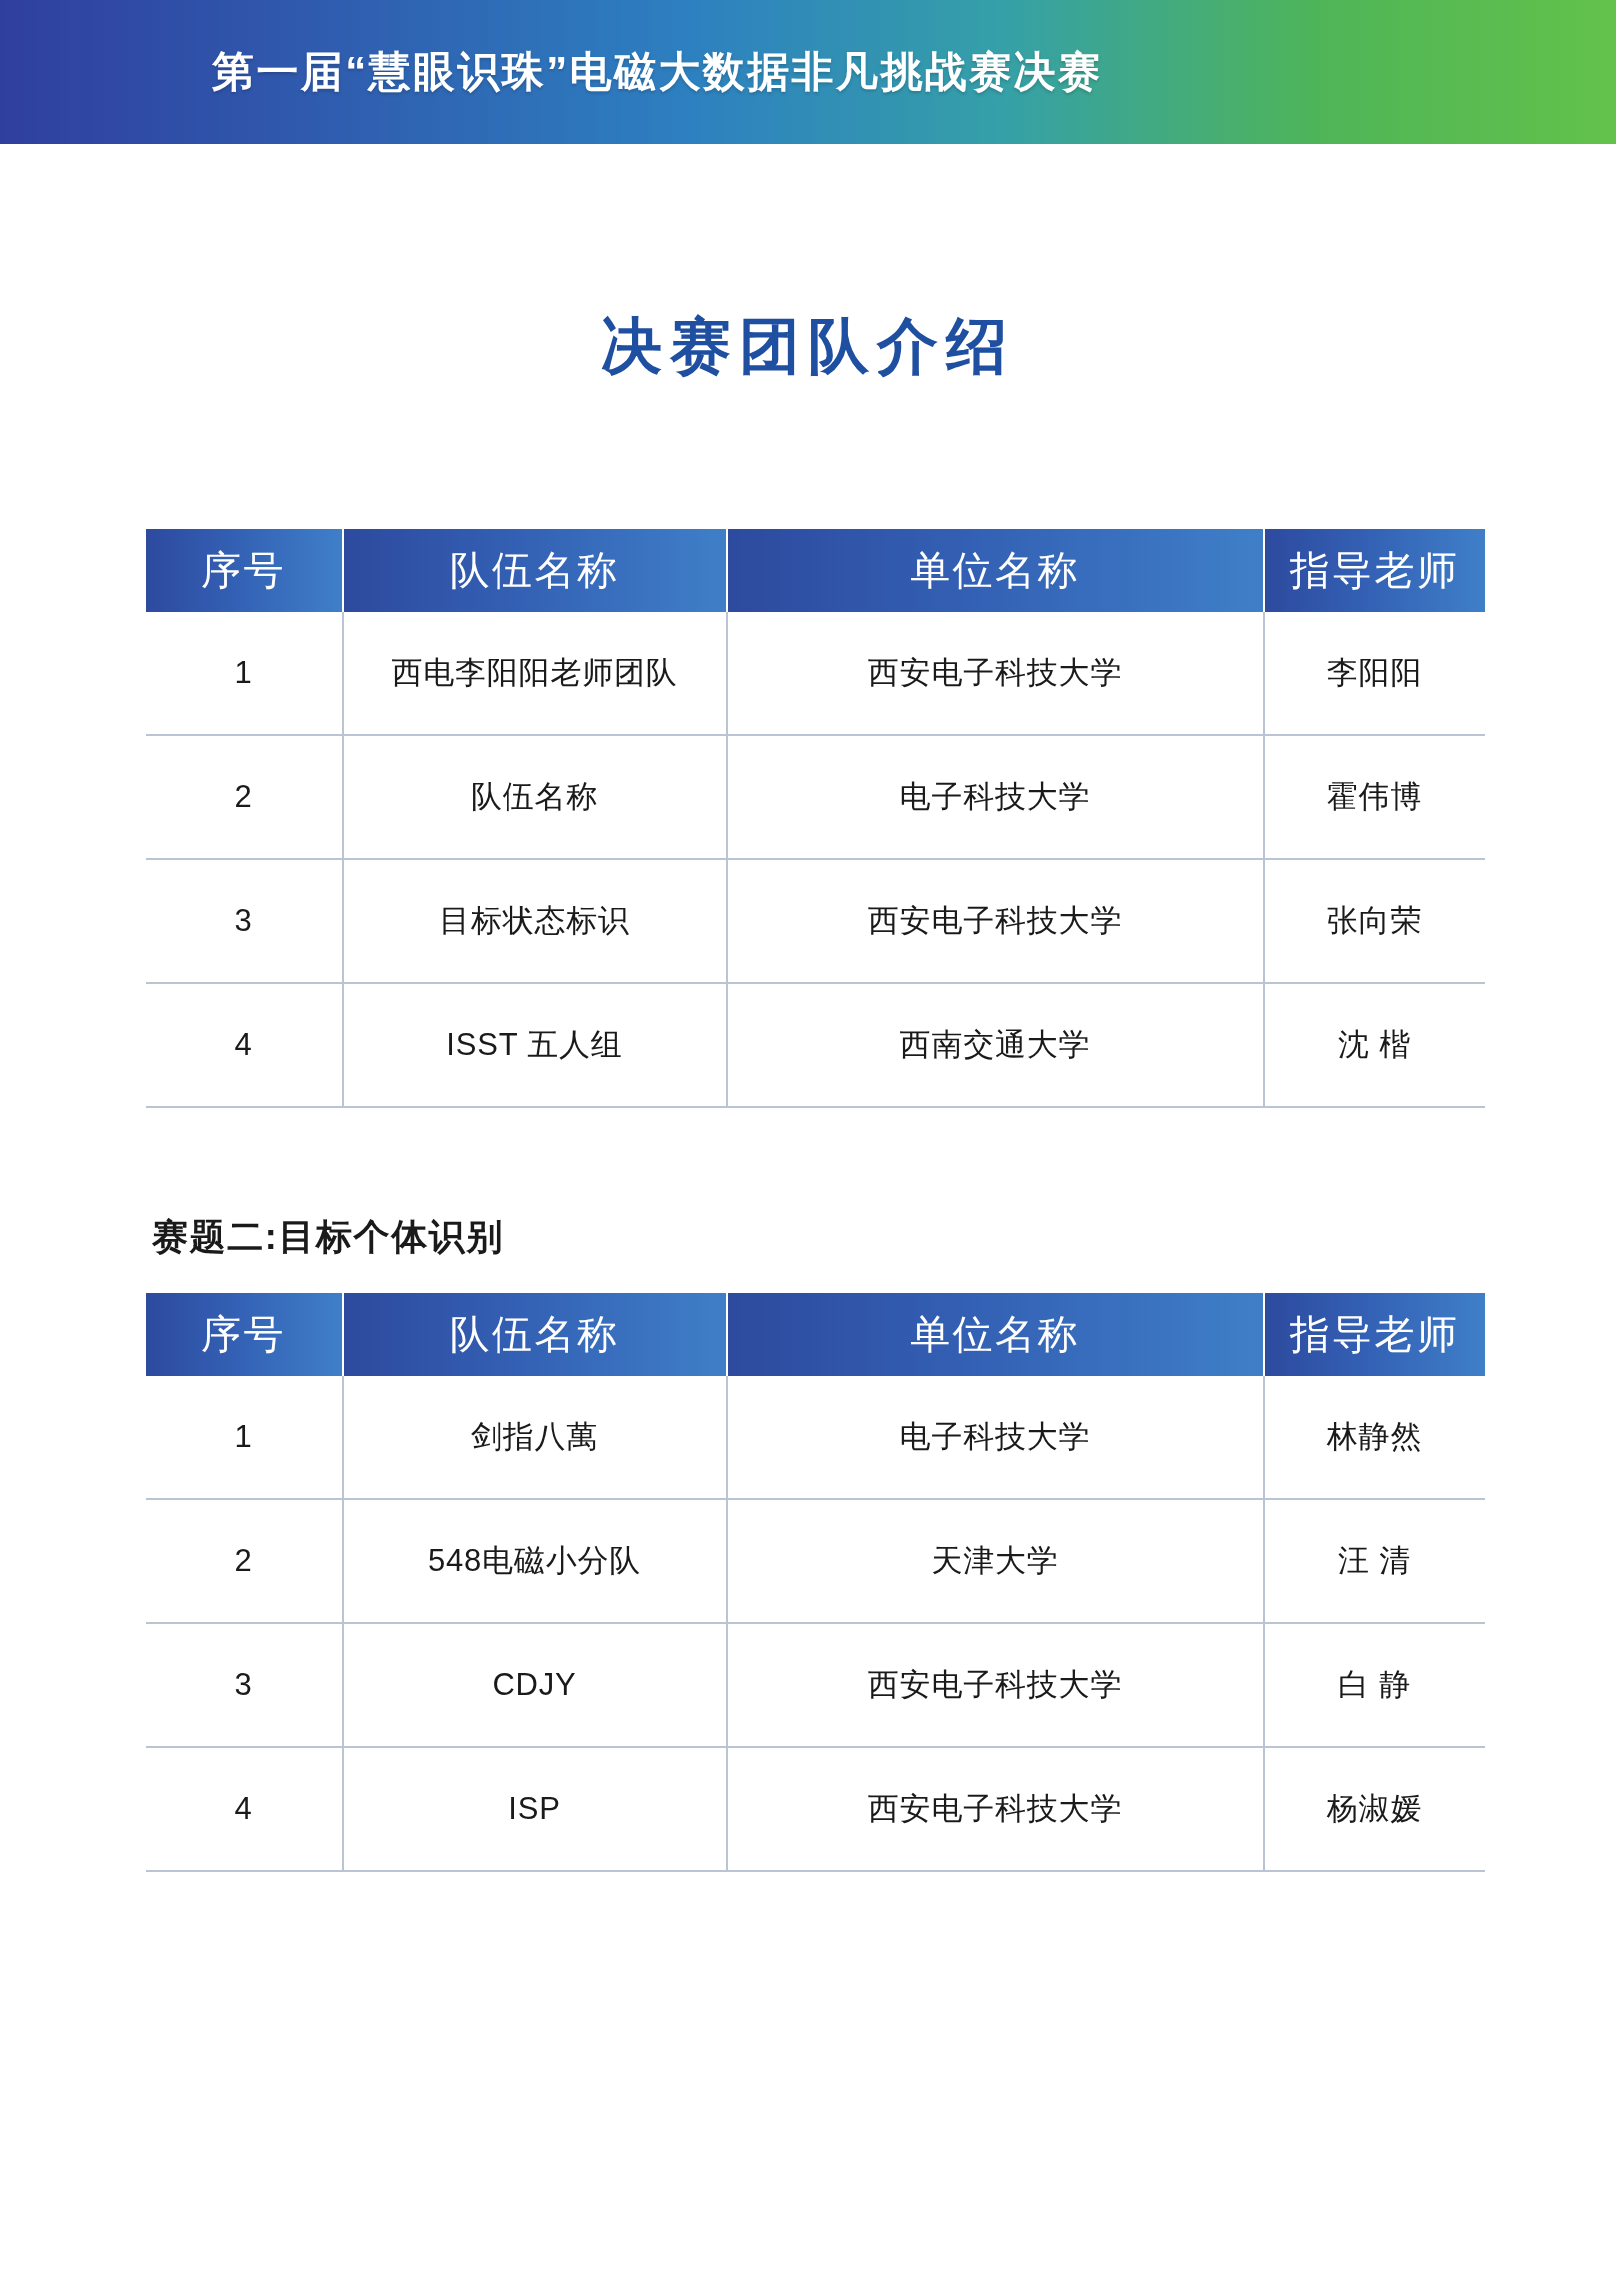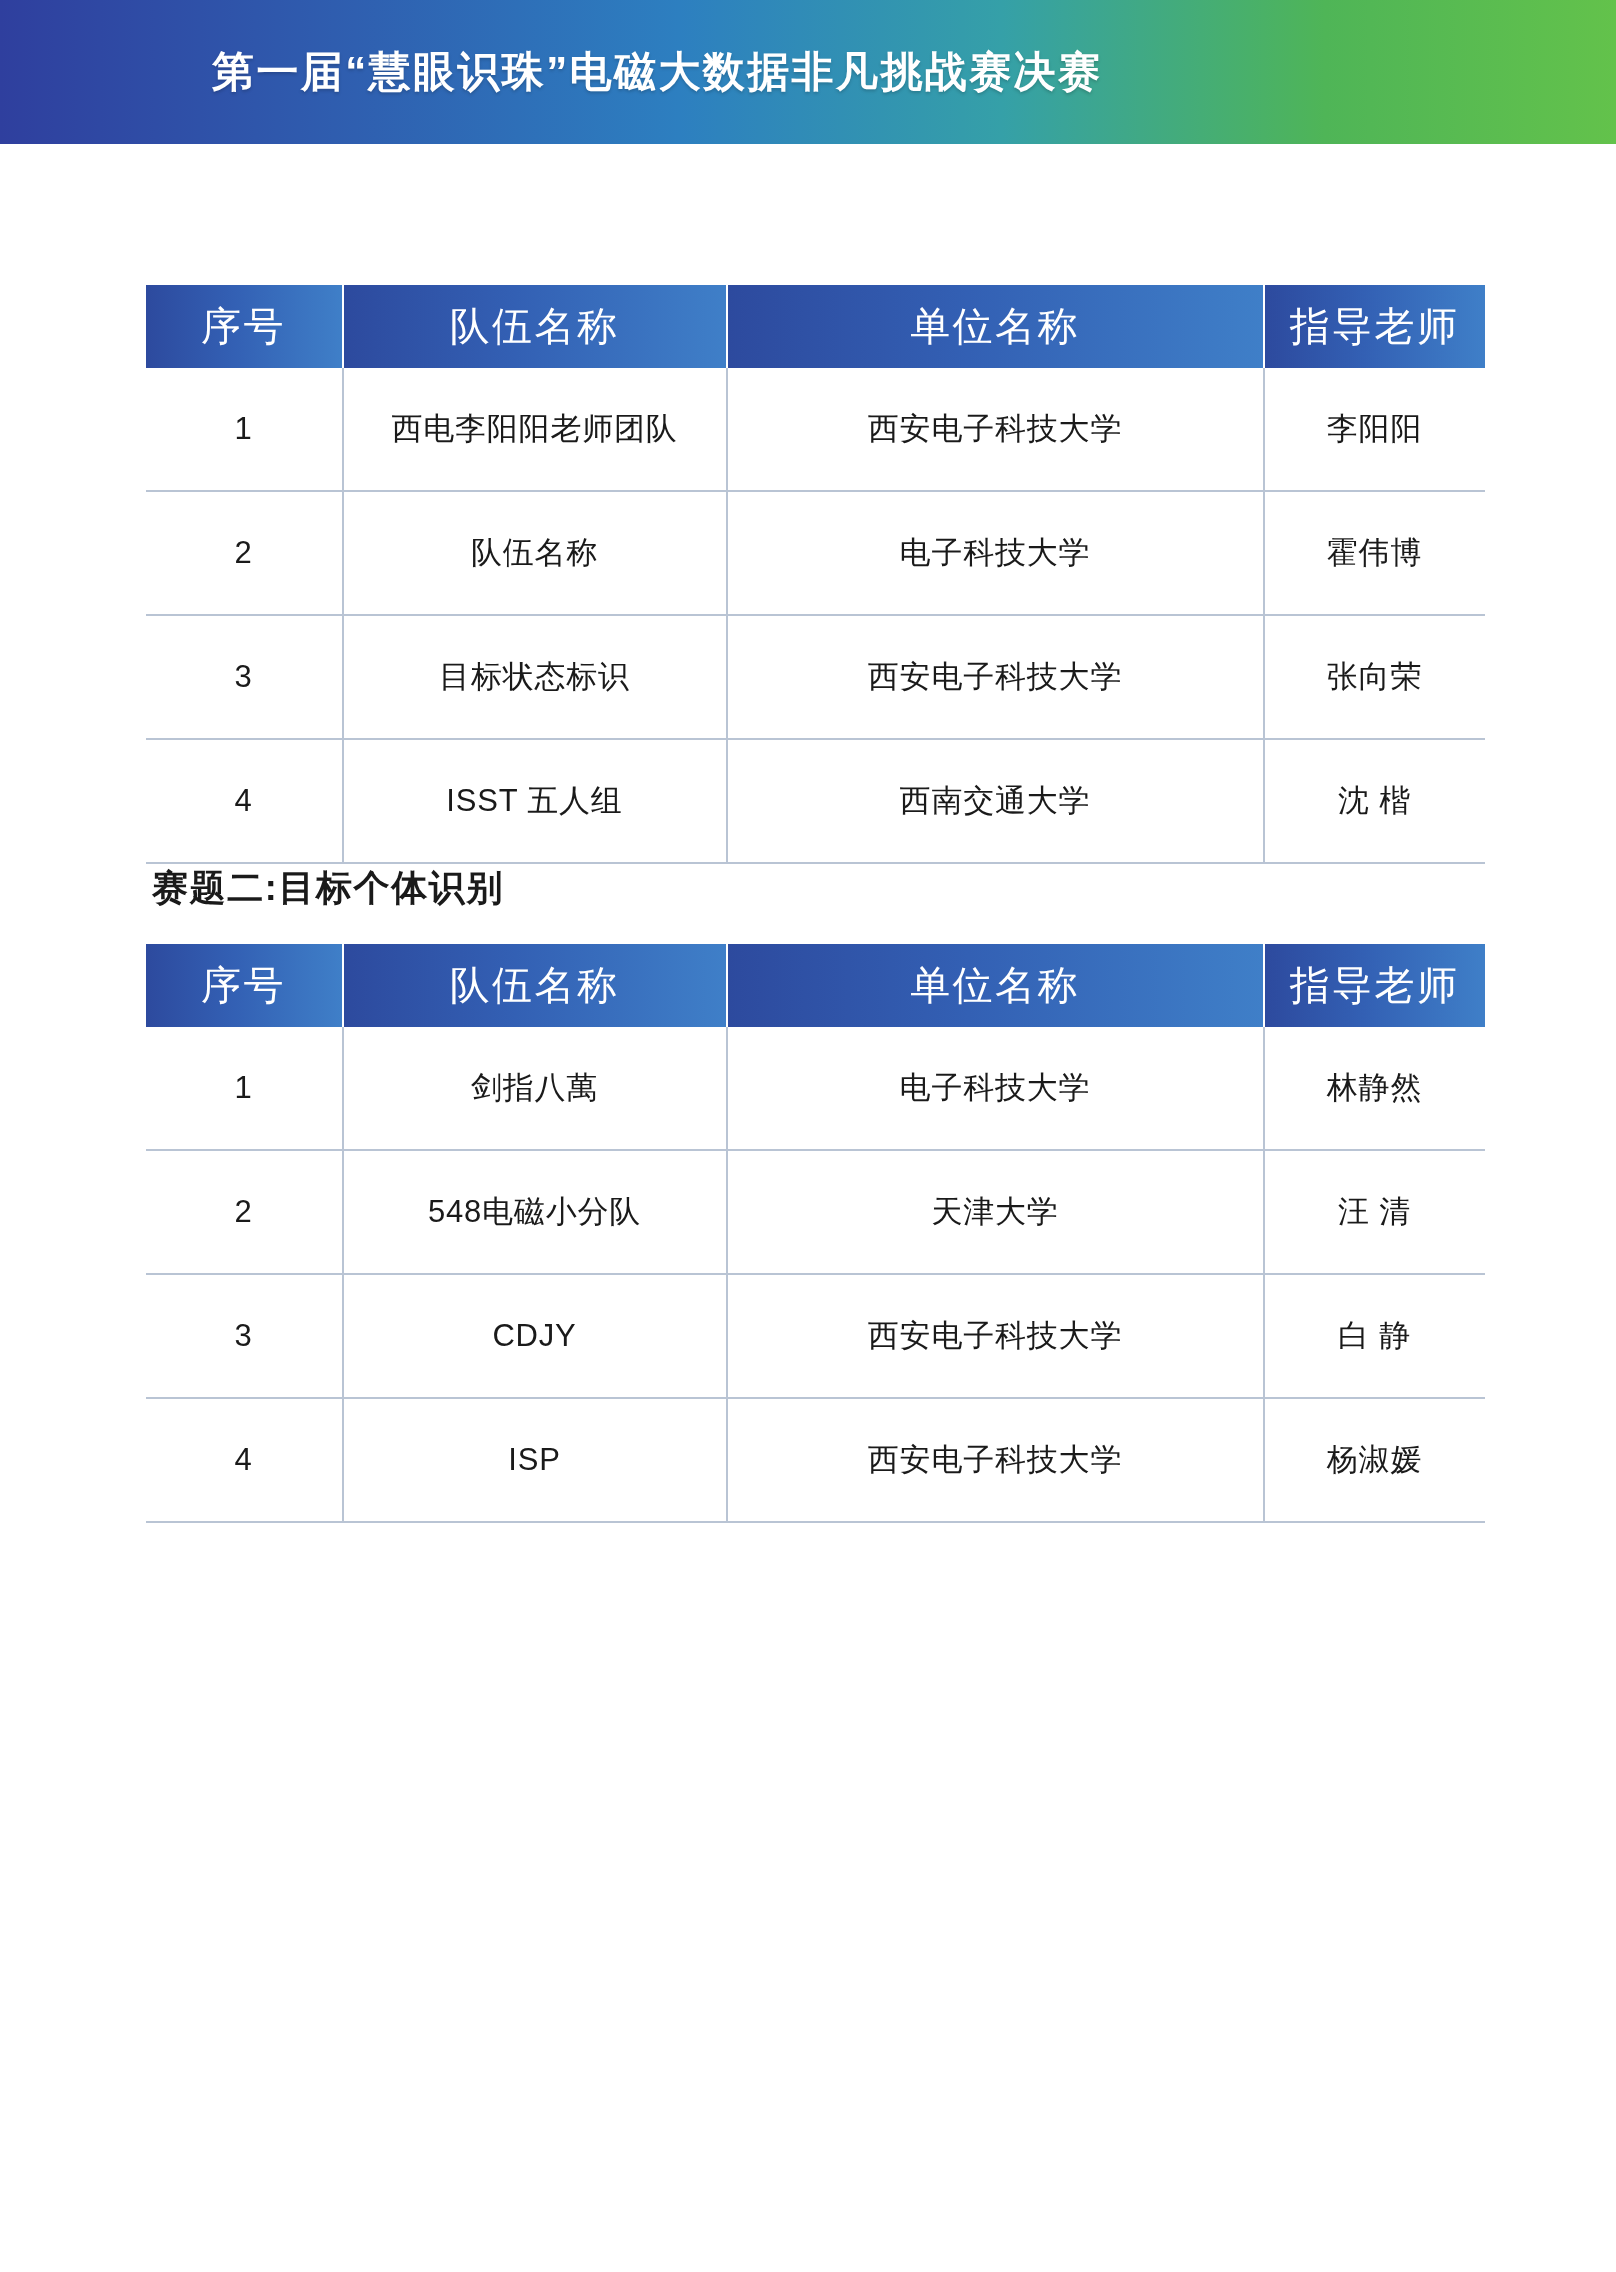--- a/index.html
+++ b/index.html
@@ -48,21 +48,21 @@
     font-weight: bold;
     letter-spacing: 8px;
     margin-top: 162px;
   }
 
   .section {
     margin: 0 auto;
     width: 1325px;
   }
   .section.first { margin-top: 141px; }
-  .section.second { }
+  .section.second { margin-top: 105px; }
 
   .section-heading {
     font-size: 36px;
     font-weight: bold;
     color: #1a1a1a;
     letter-spacing: 1.6px;
     margin-left: 6.5px;
     margin-bottom: 31px;
   }
 
@@ -105,20 +105,21 @@
 </style>
 </head>
 <body>
 
 <div class="banner">
   <div class="banner-title">第一届“慧眼识珠”电磁大数据非凡挑战赛决赛</div>
 </div>
 
 <div class="page">
 
+  <div class="page-title">决赛团队介绍</div>
 
   <div class="section first">
     <table>
       <thead>
         <tr>
           <th class="col-no">序号</th>
           <th class="col-team">队伍名称</th>
           <th class="col-org">单位名称</th>
           <th class="col-coach">指导老师</th>
         </tr>

